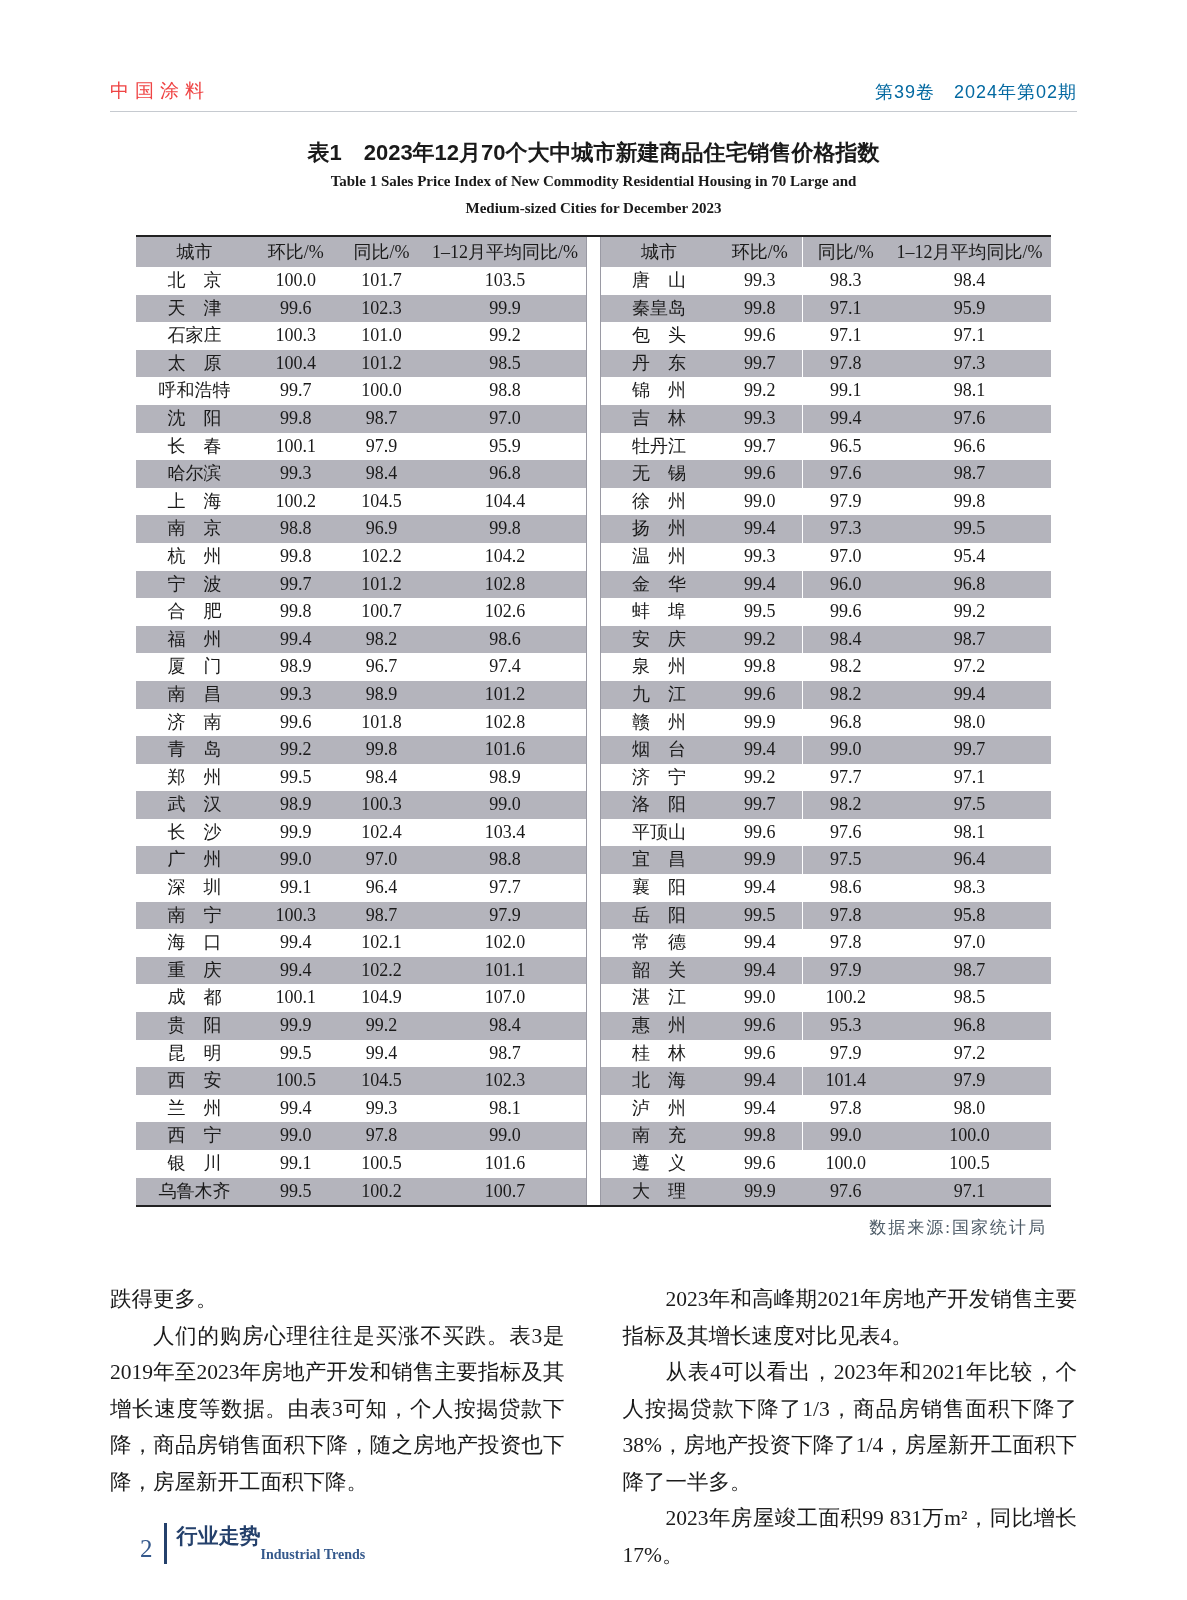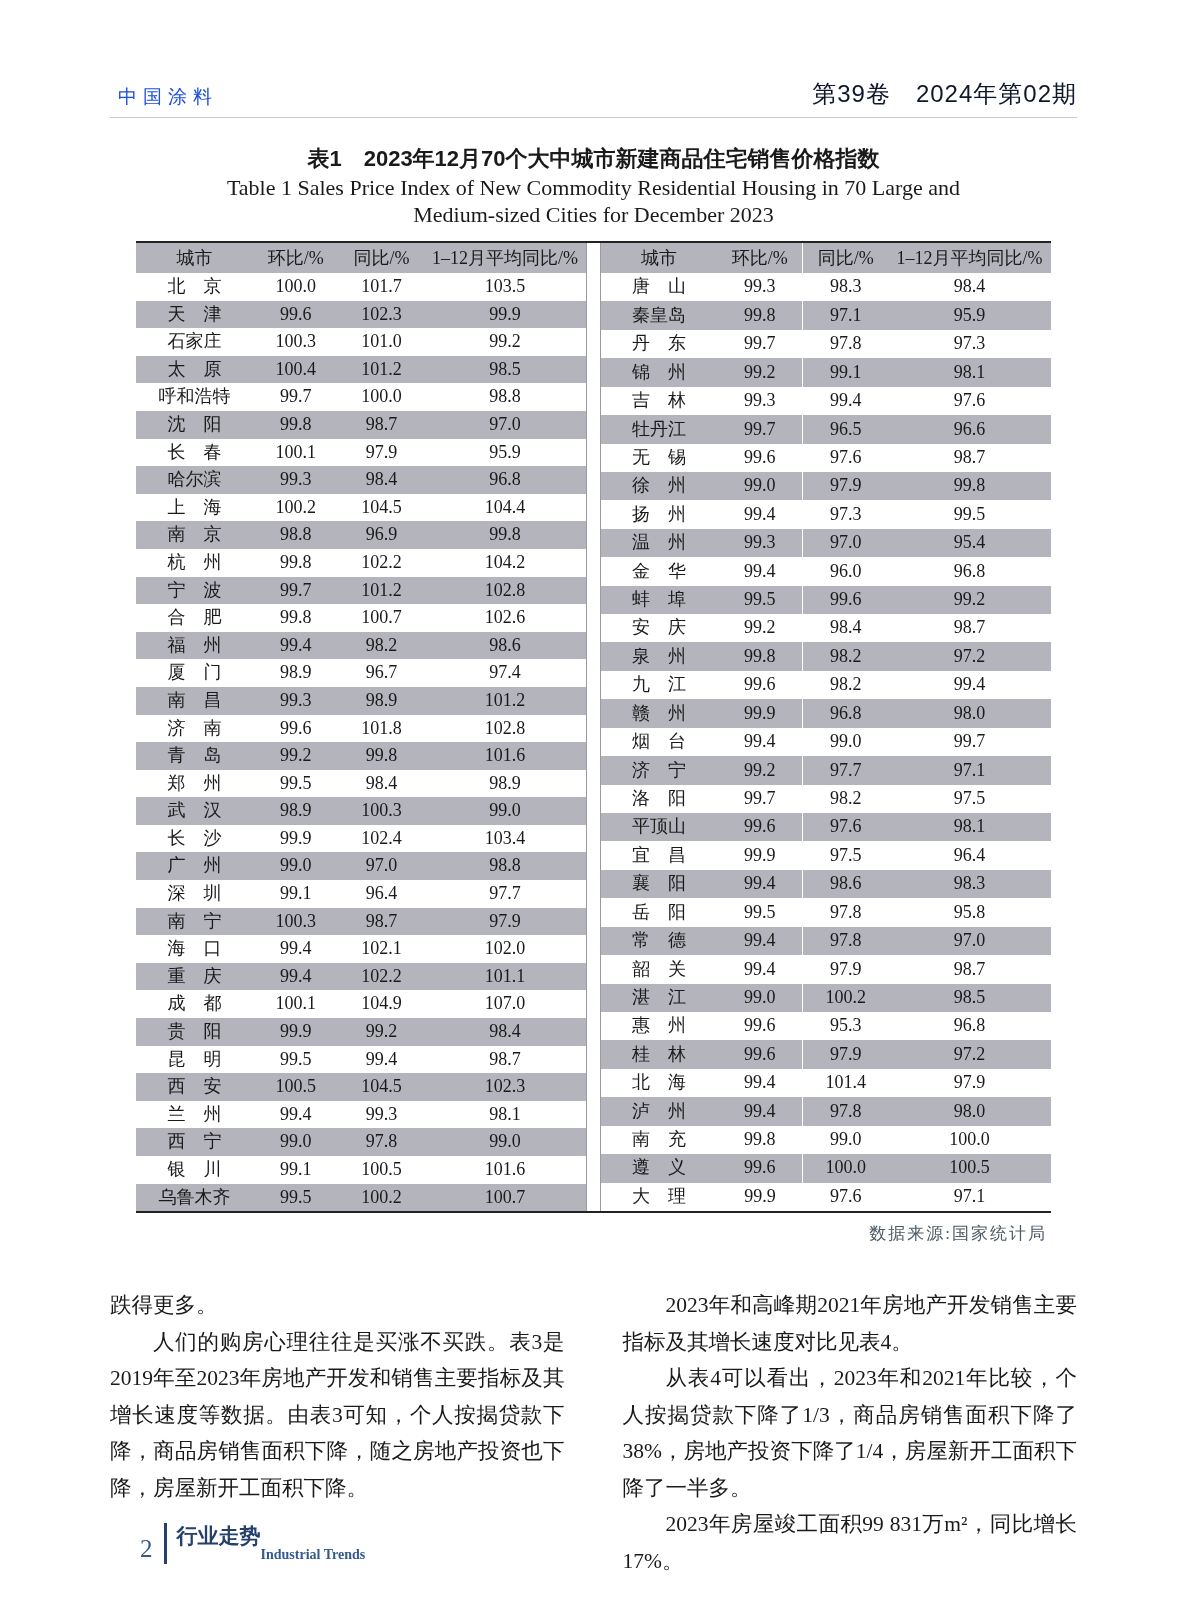--- a/index.html
+++ b/index.html
@@ -15,26 +15,26 @@
     width:1187px;height:1600px;margin:0 auto;position:relative;
     background:#ffffff;color:var(--ink);
     font-family:"Liberation Serif",serif;
     box-sizing:border-box;padding:78px 110px 0;overflow:hidden;
   }
   
   .page-header{
     display:flex;justify-content:space-between;align-items:flex-end;
     border-bottom:1px solid var(--rule);padding-bottom:7px;
   }
-  .journal{font-family:Liberation Mono, monospace;color:#1d4ed8;font-size:19px;letter-spacing:6px;margin-left:8px;}
-  .issue{font-family:"Liberation Sans",sans-serif;color:#0f172a;font-size:24px;letter-spacing:1px;}
+  .journal{font-family:Liberation Mono, monospace;color:#ef4444;font-size:19px;letter-spacing:6px;}
+  .issue{font-family:"Liberation Sans",sans-serif;color:#0369a1;font-size:18px;letter-spacing:1px;}
   
   .titles{text-align:center;margin-top:26px;}
   .title-zh{font-family:"Liberation Sans",sans-serif;font-weight:bold;font-size:22px;line-height:30px;}
-  .title-en{font-family:"Liberation Serif",serif;font-weight:normal;font-size:22px;line-height:27px;}
+  .title-en{font-family:"Liberation Serif",serif;font-weight:bold;font-size:15px;line-height:27px;}
   
   .table-wrap{
     margin:13px 26px 0 26px;
     border-top:2px solid #222;border-bottom:2px solid #222;
     display:flex;gap:13px;
   }
   table.half{flex:1;border-collapse:collapse;table-layout:fixed;font-size:18px;}
   table.half-left{border-right:1px solid #9a9aa4;}
   table.half-right{border-left:1px solid #9a9aa4;}
   .half th,.half td{
@@ -326,20 +326,26 @@
             <td>98.3</td>
             <td>98.4</td>
           </tr>
           <tr>
             <td>秦皇岛</td>
             <td>99.8</td>
             <td>97.1</td>
             <td>95.9</td>
           </tr>
           <tr>
+            <td>包　头</td>
+            <td>99.6</td>
+            <td>97.1</td>
+            <td>97.1</td>
+          </tr>
+          <tr>
             <td>丹　东</td>
             <td>99.7</td>
             <td>97.8</td>
             <td>97.3</td>
           </tr>
           <tr>
             <td>锦　州</td>
             <td>99.2</td>
             <td>99.1</td>
             <td>98.1</td>

